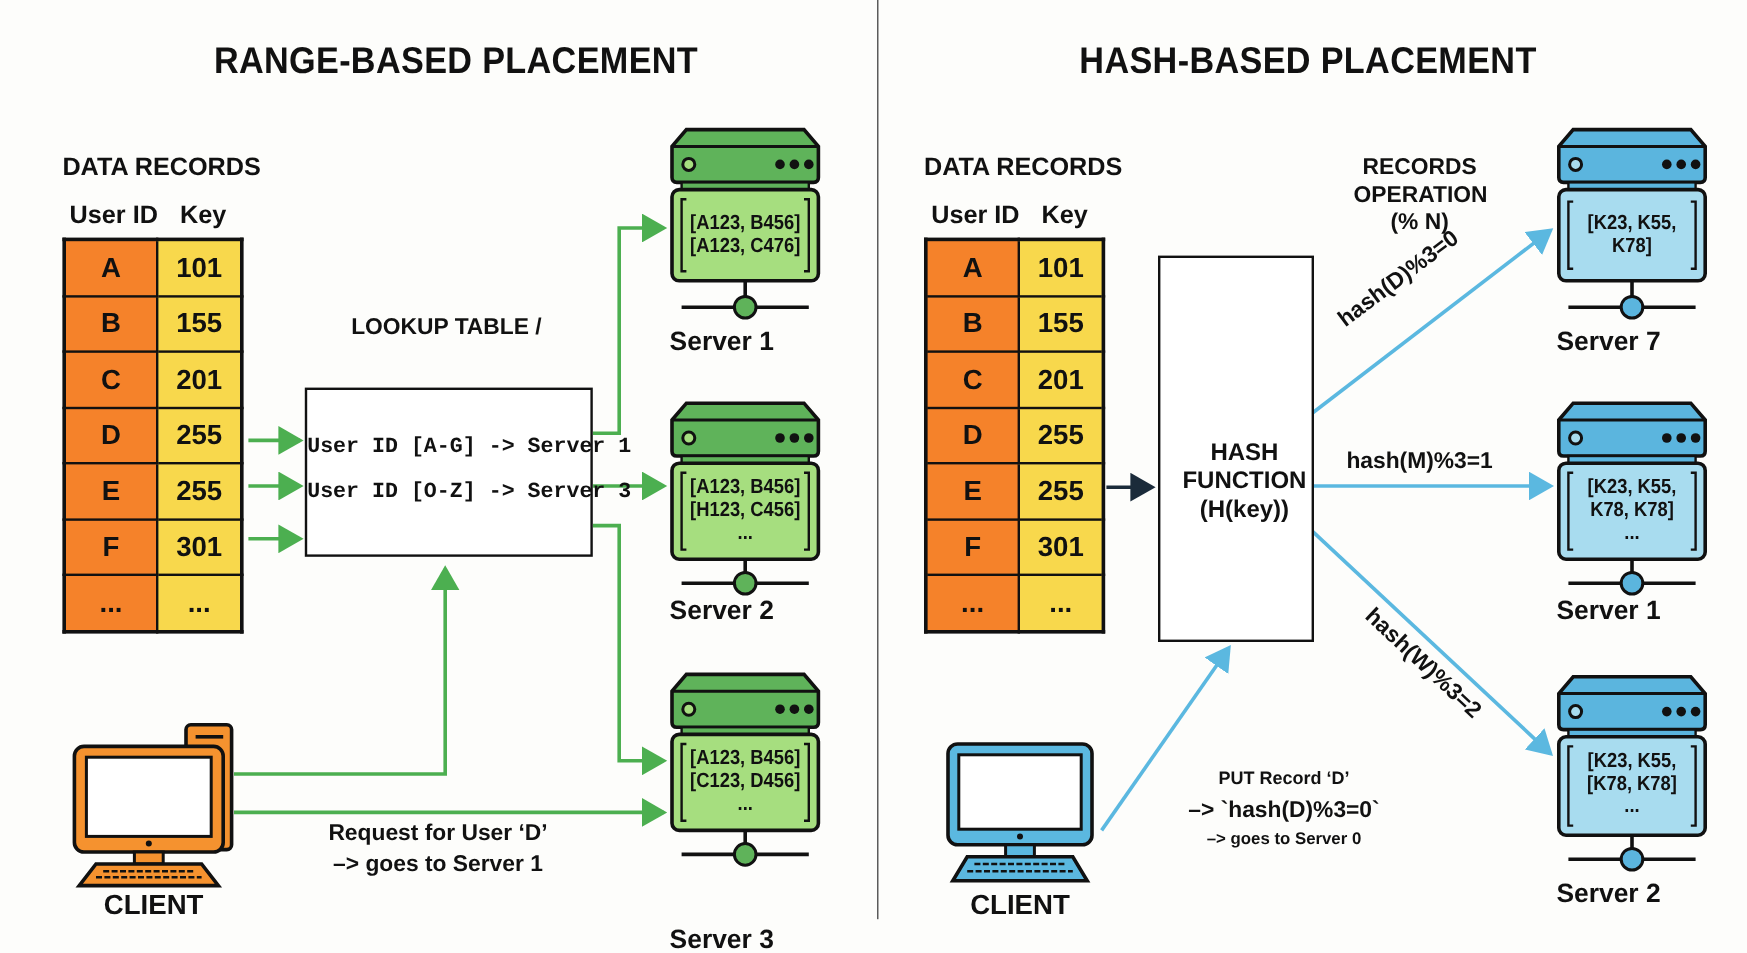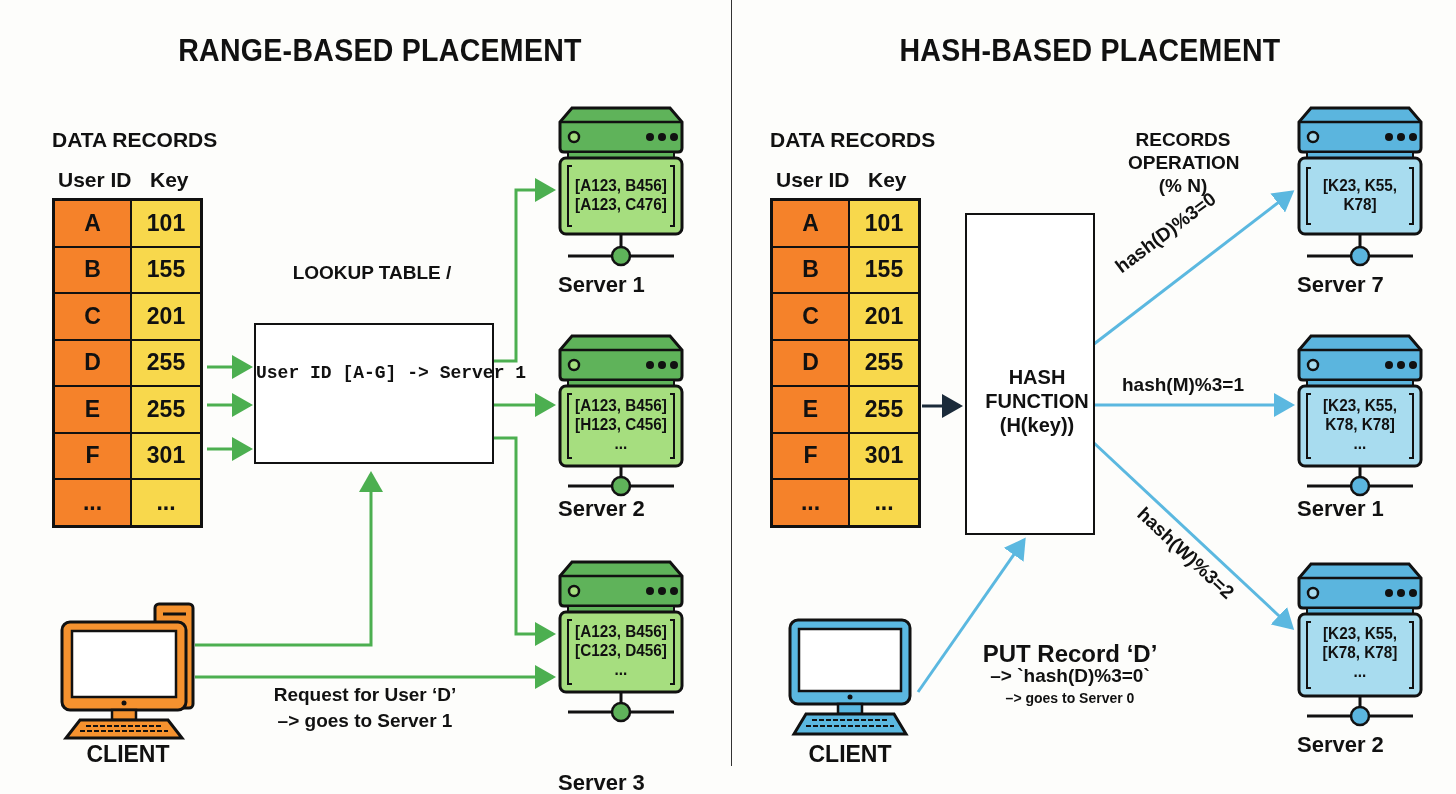--- a/index.html
+++ b/index.html
@@ -96,20 +96,21 @@
       </tr>
 </tbody>
   </table>
 
 <div class="abs lbl" style="left:262px;top:262px;width:220px;font-size:19px;">LOOKUP TABLE /</div>
 <div class="abs lbl" style="left:262px;top:287px;width:220px;font-size:19px;margin-top:40px;">RANGE DEFINITIONS</div>
 
 <div class="box" style="left:254px;top:323px;width:236px;height:137px;">
   <div style="padding-top:30px;font-family:Liberation Mono, monospace;">
     <div class="lookup-line">User ID [A-G] -&gt; Server 1</div>
+    <div class="lookup-line">User ID [O-Z] -&gt; Server 3</div>
   </div>
 </div>
 
 <div class="abs" style="left:558px;top:106px;width:126px;">
   <svg width="126" height="160" style="position:relative;">
     <path d="M14,2 L112,2 L124,16 L124,42 Q124,46 120,46 L6,46 Q2,46 2,42 L2,16 Z" fill="#5fb35a" stroke="#111" stroke-width="3"></path>
     <line x1="2" y1="16" x2="124" y2="16" stroke="#111" stroke-width="2.5"></line>
     <circle cx="16" cy="31" r="5" fill="#a6de7f" stroke="#111" stroke-width="2.5"></circle>
     <circle cx="92" cy="31" r="4" fill="#111"></circle>
       <circle cx="104" cy="31" r="4" fill="#111"></circle>
@@ -309,15 +310,15 @@
     <rect x="11" y="11" width="102" height="62" fill="#fff" stroke="#111" stroke-width="2.5"></rect>
     <circle cx="62" cy="79" r="2.5" fill="#111"></circle>
     <rect x="50" y="86" width="24" height="10" fill="#5bb8e0" stroke="#111" stroke-width="2.5"></rect>
     <path d="M18,96 L106,96 L118,116 L6,116 Z" fill="#5bb8e0" stroke="#111" stroke-width="3"></path>
     <line x1="24" y1="102" x2="100" y2="102" stroke="#111" stroke-width="2" stroke-dasharray="5,2"></line>
     <line x1="18" y1="108" x2="106" y2="108" stroke="#111" stroke-width="2" stroke-dasharray="5,2"></line>
   </svg>
 </div>
 <div class="abs lbl" style="left:795px;top:741px;width:110px;font-size:23px;">CLIENT</div>
 
-<div class="abs lbl" style="left:960px;top:640px;width:220px;font-size:24px;">PUT Record ‘D’</div>
+<div class="abs lbl" style="left:960px;top:640px;width:220px;font-size:15px;">PUT Record ‘D’</div>
 <div class="abs lbl" style="left:960px;top:665px;width:220px;font-size:19px;">–&gt; `hash(D)%3=0`</div>
 <div class="abs lbl" style="left:960px;top:690px;width:220px;font-size:14px;">–&gt; goes to Server 0</div>
 
 </body></html>

